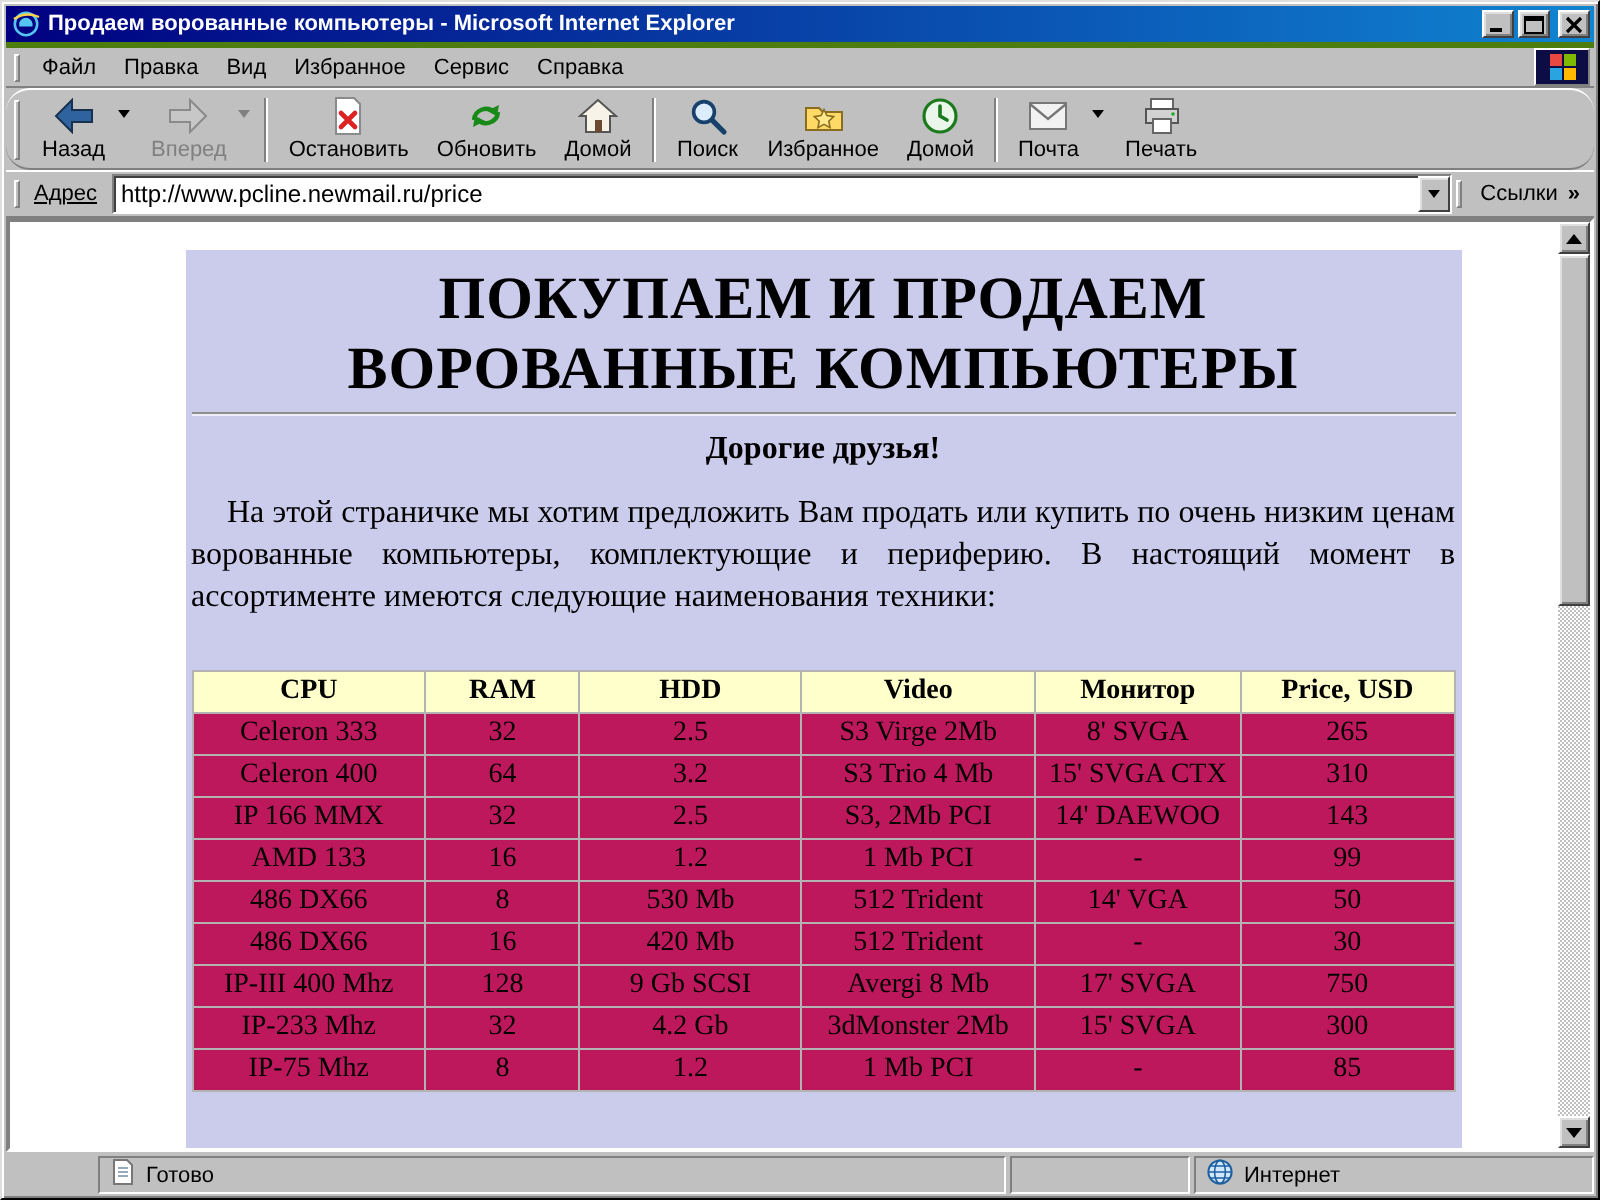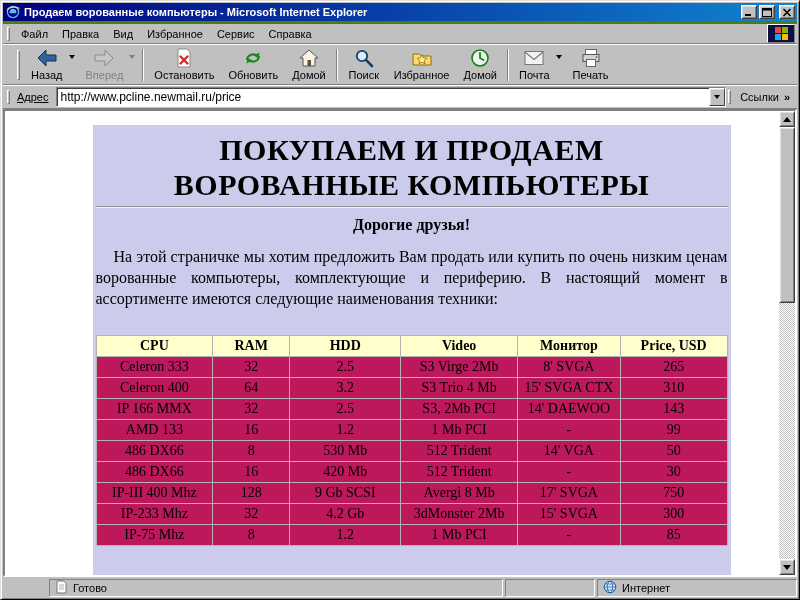--- a/index.html
+++ b/index.html
@@ -30,21 +30,21 @@
   
   .menubar{flex:0 0 20px;display:flex;align-items:center;border-top:3px solid #4d7c0f;border-bottom:1px solid #808080;padding:0 2px;}
   .grip{width:3px;height:14px;margin:0 4px 0 2px;border:1px solid;border-color:#fff #808080 #808080 #fff;flex:0 0 3px;}
   .menu-item{padding:2px 7px;white-space:nowrap;}
   .throbber{margin-left:auto;width:28px;height:19px;border:1px solid;border-color:#fff #808080 #808080 #fff;
     background:#0d0d45;display:flex;align-items:center;justify-content:center;}
   .flag{display:grid;grid-template-columns:6px 6px;grid-template-rows:6px 6px;gap:1px;}
   .flag i{display:block;}
 
   
-  .toolbar{flex:0 0 40px;display:flex;align-items:center;border-top:1px solid #fff;border-bottom:1px solid #808080;padding:1px 12px;}
+  .toolbar{flex:0 0 40px;display:flex;align-items:center;border-top:1px solid #fff;border-bottom:1px solid #808080;padding:1px 2px;border-radius:12px;}
   .tb-grip{width:3px;height:30px;margin:0 4px 0 2px;border:1px solid;border-color:#fff #808080 #808080 #fff;flex:0 0 3px;}
   .tb-btn{position:relative;height:37px;min-width:46px;padding:2px 7px 1px;display:flex;flex-direction:column;
     align-items:center;justify-content:flex-start;gap:1px;background:transparent;border:none;}
   .tb-btn.has-drop{padding-right:16px;}
   .tb-icon{height:20px;display:flex;align-items:center;justify-content:center;}
   .tb-label{font-size:11px;white-space:nowrap;color:#000;}
   .tb-btn.disabled .tb-label{color:#808080;}
   .tb-drop{position:absolute;right:4px;top:9px;width:0;height:0;border-left:3px solid transparent;
     border-right:3px solid transparent;border-top:4px solid #000;}
   .tb-btn.disabled .tb-drop{border-top-color:#808080;}

